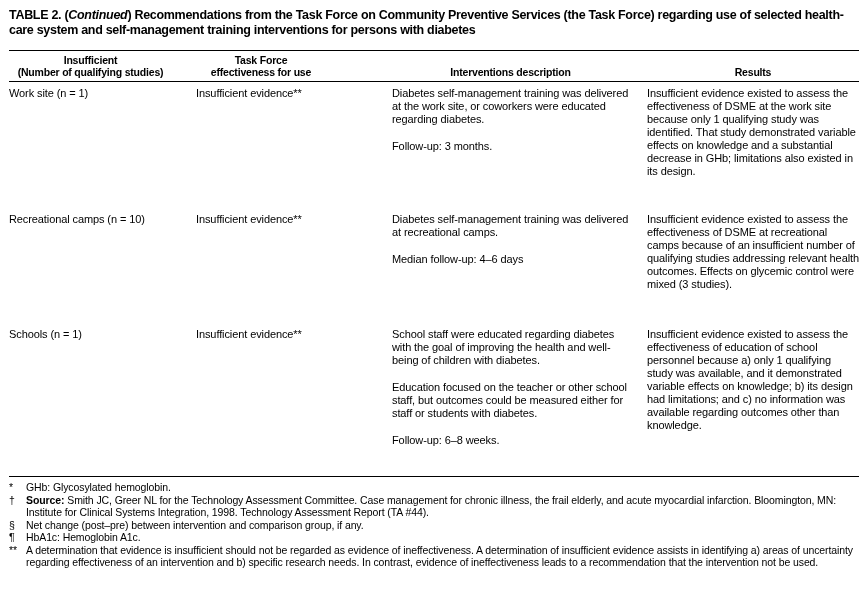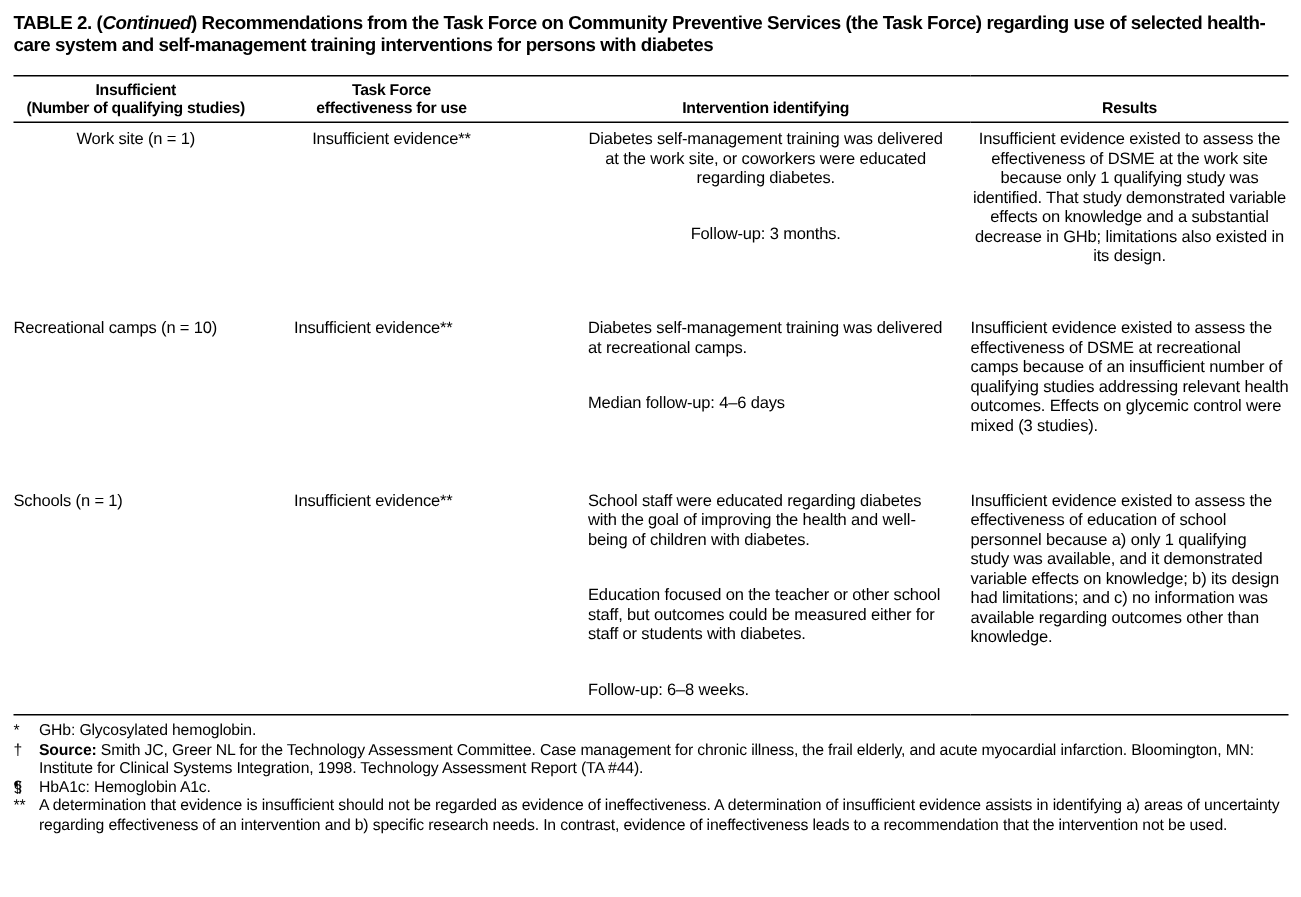--- a/index.html
+++ b/index.html
@@ -31,24 +31,24 @@
     padding-top:3px; padding-bottom:3px;
   }
   tbody td {
     vertical-align:top;
     font-size:11px; line-height:13px; letter-spacing:-0.1px;
     padding-top:5px;
   }
   td.col1 { padding-right:24px; }
   td.col2 { padding-right:66px; }
   td.col3 { padding-right:18px; }
-  tr.r1 td { height:126px;text-align:center; }
+  tr.r1 td { height:126px; }
   tr.r2 td { height:115px; }
   tr.r3 td { height:154px; border-bottom:1px solid #000; }
-  td .para + .para { margin-top:24px; }
+  td .para + .para { margin-top:14px; }
 
   .footnotes {
     margin-top:4px; width:851px;
     font-size:10.5px; line-height:12.5px; letter-spacing:-0.1px;
   }
   .fn { position:relative; padding-left:17px; }
   .fn .mk { position:absolute; left:0; top:0; }
 </style>
 </head>
 <body>
@@ -68,21 +68,21 @@
       <tr>
         <td class="col1">
           <div>Insufficient</div>
           <div>(Number of qualifying studies)</div>
         </td>
         <td class="col2">
           <div>Task Force</div>
           <div>effectiveness for use</div>
         </td>
         <td class="col3">
-          <div>Intervention identifying</div>
+          <div>Interventions description</div>
           <div></div>
         </td>
         <td>
           <div>Results</div>
           <div></div>
         </td>
       </tr>
     </thead>
     <tbody>
       <tr class="r1">
@@ -117,21 +117,21 @@
   </table>
 
   <div class="footnotes">
     <div class="fn">
       <span class="mk">*</span><b></b><span>GHb: Glycosylated hemoglobin.</span>
     </div>
     <div class="fn">
       <span class="mk">†</span><b>Source:</b><span> Smith JC, Greer NL for the Technology Assessment Committee. Case management for chronic illness, the frail elderly, and acute myocardial infarction. Bloomington, MN: Institute for Clinical Systems Integration, 1998. Technology Assessment Report (TA #44).</span>
     </div>
     <div class="fn">
-      <span class="mk">§</span><b></b>
+      <span class="mk">§</span><b></b><span>Net change (post–pre) between intervention and comparison group, if any.</span>
     </div>
     <div class="fn">
       <span class="mk">¶</span><b></b><span>HbA1c: Hemoglobin A1c.</span>
     </div>
     <div class="fn">
       <span class="mk">**</span><b></b><span>A determination that evidence is insufficient should not be regarded as evidence of ineffectiveness. A determination of insufficient evidence assists in identifying a) areas of uncertainty regarding effectiveness of an intervention and b) specific research needs. In contrast, evidence of ineffectiveness leads to a recommendation that the intervention not be used.</span>
     </div>
   </div>
 
 </div>

